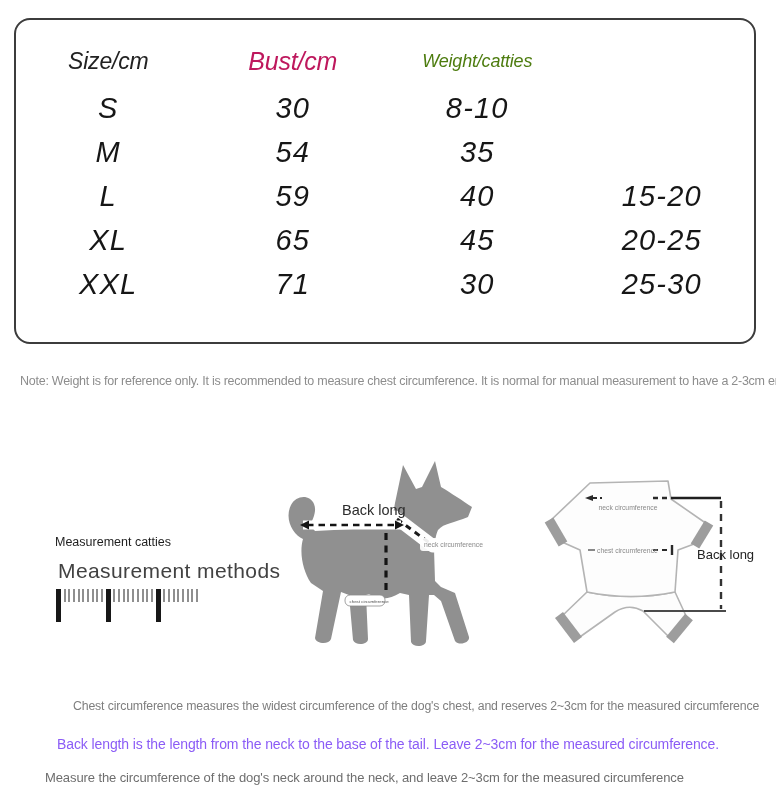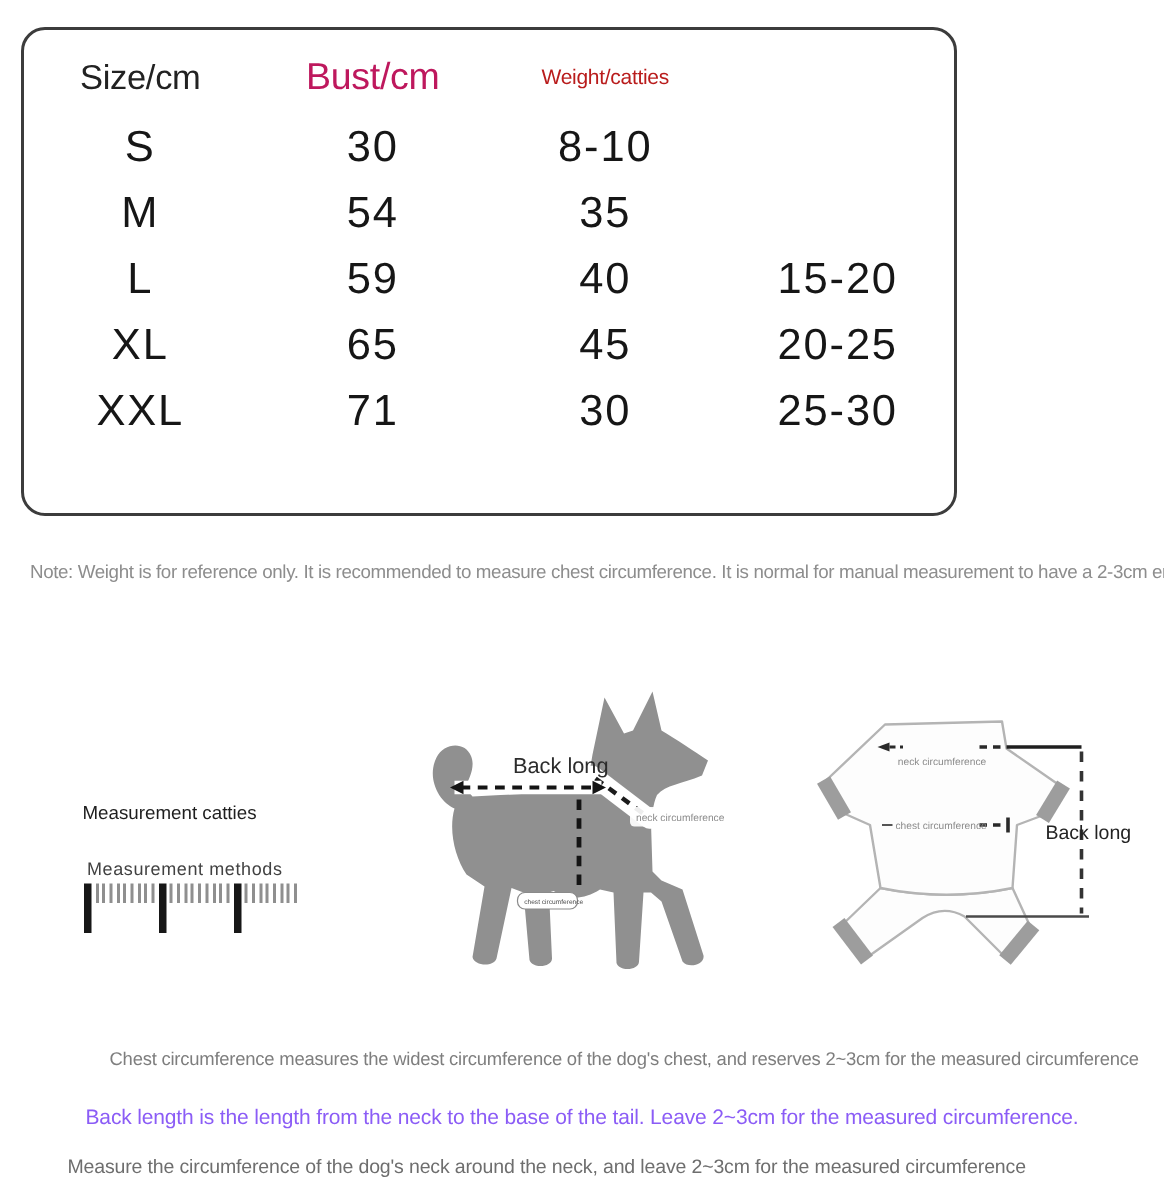--- a/index.html
+++ b/index.html
@@ -3,44 +3,45 @@
 <meta charset="utf-8">
 <style>
   html,body { margin:0; padding:0; background:#ffffff; }
   .page {
     position:relative; width:776px; height:800px; overflow:hidden;
     background:#ffffff; font-family:"Liberation Sans","DejaVu Sans",sans-serif;
   }
 
   
   .size-table {
-    position:absolute; left:14px; top:18px; width:624px; height:326px;
+    position:absolute; left:14px; top:18px; width:742px; height:326px;
     border:2px solid #3c3c3c; border-radius:16px; box-sizing:border-box;
-    padding-top:6px;
+    padding-top:16px;
+    font-style:italic;
   }
   .t-row { display:grid; grid-template-columns:repeat(4,1fr); align-items:center; }
   .t-row.header { height:50px; }
   .t-row.data   { height:44px; }
   .t-cell { text-align:center; color:#1d1d1d; white-space:nowrap; }
   .t-row.header .t-cell { font-weight:500; letter-spacing:-0.2px; }
   .t-row.header .c0 { font-size:23px; color:#222; }
   .t-row.header .c1 { font-size:25px; color:#be185d; }
   .t-row.header .c2 { font-size:18px; color:#3e3e3e; }
-  .t-row.header .c3 { font-size:14px; color:#b91c1c; }
+  .t-row.header .c3 { font-size:18px; color:#4d7c0f; }
   .t-row.data .t-cell { font-size:29px; letter-spacing:1.2px; color:#161616; }
 
   
   .note {
     position:absolute; left:20px; top:374px; margin:0; white-space:nowrap;
     font-size:12.5px; letter-spacing:-0.25px; color:#8d8d8d;
   }
 
   
   .m-small { position:absolute; left:55px; top:535px; font-size:12.5px; color:#1e1e1e; white-space:nowrap; }
-  .m-large { position:absolute; left:58px; top:572px; font-size:12px; color:#424242; letter-spacing:0.4px; white-space:nowrap; }
+  .m-large { position:absolute; left:58px; top:559px; font-size:21px; color:#424242; letter-spacing:0.4px; white-space:nowrap; }
   .ruler   { position:absolute; left:56px; top:589px; display:flex; align-items:flex-start; }
   .tick-major { width:5px; height:33px; background:#171717; margin-right:2.6px; }
   .tick-minor { width:2px; height:13px; background:#8f8f8f; margin-right:2.7px; }
 
   
   .dog     { position:absolute; left:283px; top:443px; width:225px; height:215px; }
   .garment { position:absolute; left:535px; top:455px; width:240px; height:215px; }
   .dogbody { fill:#909090; }
   .gout { fill:#fdfdfd; stroke:#b4b4b4; stroke-width:1.6; stroke-linejoin:round; }
   .tiny-lbl  { font-size:6.8px; fill:#8a8a8a; font-family:"Liberation Sans",sans-serif; }

